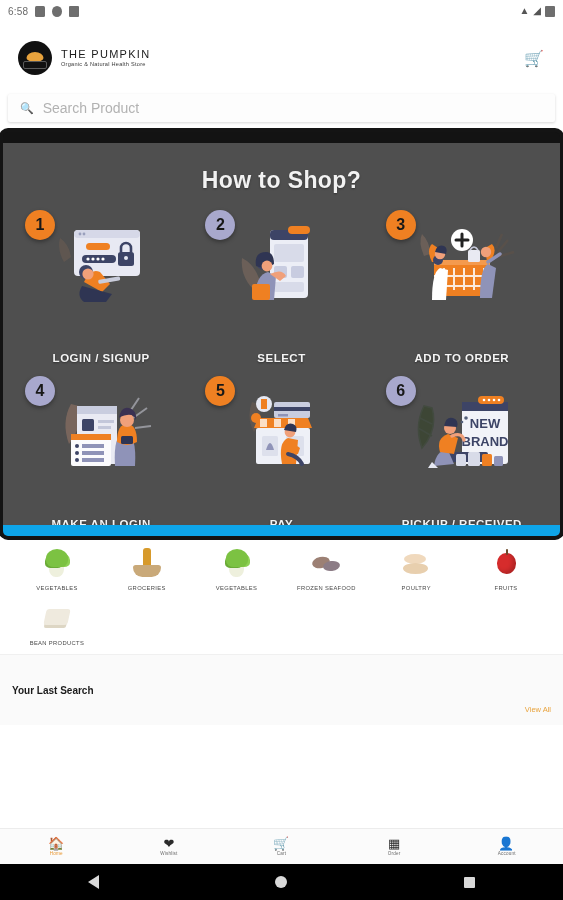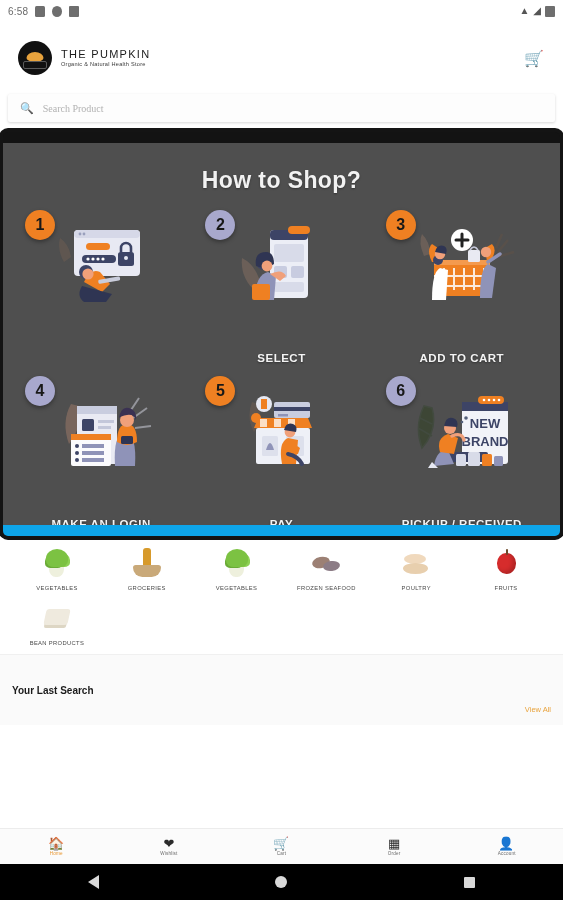--- a/index.html
+++ b/index.html
@@ -62,21 +62,21 @@
   }
 
   
   .search-zone{ padding:0 8px 10px; background:#fff; }
   .search-bar{
     height:28px; background:#fdfdfd; border-radius:2px;
     box-shadow:0 1px 3px rgba(0,0,0,.16);
     display:flex; align-items:center; padding:0 12px; gap:9px;
   }
   .s-icon{ color:#9a9a9a; font-size:11px; line-height:1; }
-  .s-ph{ font-size:10px; color:#b2b2b2;font-family:Liberation Serif, serif; }
+  .s-ph{ font-size:14px; color:#b2b2b2; }
 
   
   .banner{
     margin:0 0 0 0; height:404px; position:relative;
     background:#4f4f4f; border-radius:5px; overflow:hidden;
     box-shadow:0 0 0 4px #141414;
     border-top:11px solid #131313; border-bottom:11px solid #0ea5e9;
   }
   .banner-outer{ padding:0 3px; }
   .banner-title{
@@ -224,20 +224,21 @@
             <rect x="72" y="30" width="16" height="14" rx="2.5" fill="#3d4466"></rect>
             <path d="M75 30 v-4 a5 5 0 0 1 10 0 v4" stroke="#3d4466" stroke-width="2.6" fill="none"></path>
             <circle cx="80" cy="36" r="2" fill="#e8e9f3"></circle>
             <path d="M38 60 q6 -14 16 -10 l10 12 -8 8z" fill="#ef8022"></path>
             <circle cx="40" cy="50" r="7" fill="#3d4466"></circle>
             <circle cx="42" cy="52" r="5.6" fill="#f0a07a"></circle>
             <path d="M36 64 q-6 10 2 16 h22 l6 -8z" fill="#2f3553"></path>
             <rect x="52" y="58" width="22" height="4" rx="1.5" fill="#c9ccdb" transform="rotate(-10 52 58)"></rect>
           </svg>
         </div>
+        <div class="step-label">LOGIN / SIGNUP</div>
       </div>
 
       <div class="step">
         <div class="badge purple">2</div>
         <div class="art">
           <svg width="110" height="92" viewBox="0 0 110 92">
             <path d="M30 70 q-16 -14 -14 -34 q16 8 20 32z" fill="#7e6a5f" opacity=".6"></path>
             <rect x="44" y="8" width="38" height="68" rx="4" fill="#eceef6"></rect>
             <rect x="44" y="8" width="38" height="10" rx="4" fill="#3d4466"></rect>
             <rect x="62" y="4" width="22" height="8" rx="4" fill="#ef8022"></rect>
@@ -276,21 +277,21 @@
             <path d="M30 78 q0 -28 8 -32 l8 2 -2 30z" fill="#fff"></path>
             <circle cx="38" cy="32" r="5.2" fill="#f0a07a"></circle>
             <path d="M33 30 q2 -8 9 -6 q4 2 2 8z" fill="#2f3553"></path>
             <circle cx="84" cy="30" r="5.2" fill="#f0a07a"></circle>
             <path d="M78 76 q0 -30 8 -34 l8 4 -4 30z" fill="#8f93b8"></path>
             <path d="M86 40 l12 -8" stroke="#8f93b8" stroke-width="3.4" stroke-linecap="round"></path>
             <rect x="66" y="28" width="12" height="12" rx="1.5" fill="#e9eaf2"></rect>
             <path d="M68 28 q4 -6 8 0" stroke="#c7cadc" stroke-width="1.6" fill="none"></path>
           </svg>
         </div>
-        <div class="step-label">ADD TO CART</div>
+        <div class="step-label">ADD TO ORDER</div>
       </div>
 
       <div class="step">
         <div class="badge purple">4</div>
         <div class="art">
           <svg width="120" height="92" viewBox="0 0 120 92">
             <path d="M30 16 q-10 18 -2 40 q14 -18 10 -38z" fill="#8a6f63" opacity=".7"></path>
             <path d="M92 30 l14 -10 M94 40 l16 -2 M90 22 l8 -12" stroke="#d8dae6" stroke-width="2" opacity=".5"></path>
             <rect x="36" y="18" width="40" height="58" rx="2" fill="#e9eaf3"></rect>
             <rect x="36" y="18" width="40" height="8" fill="#c9cddf"></rect>

